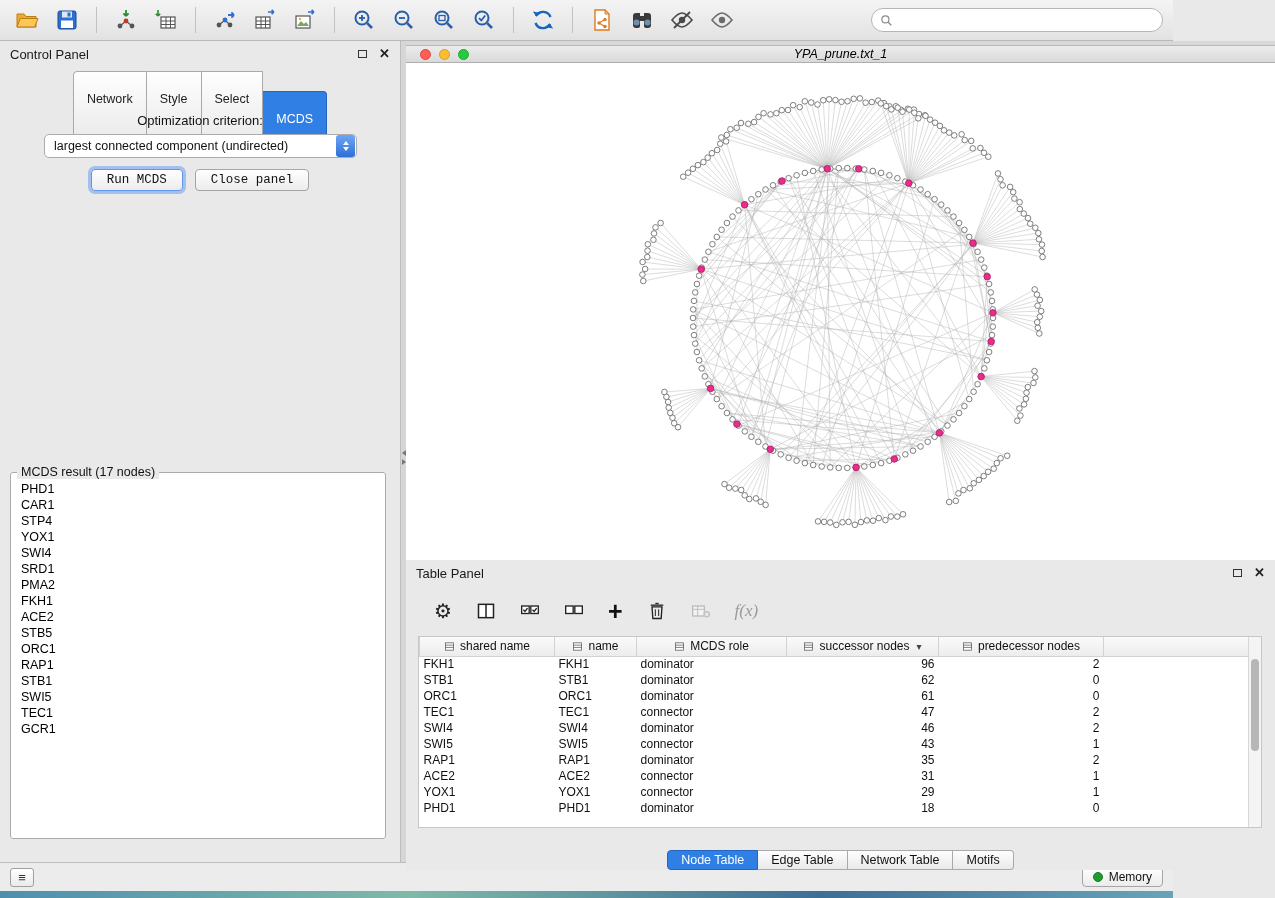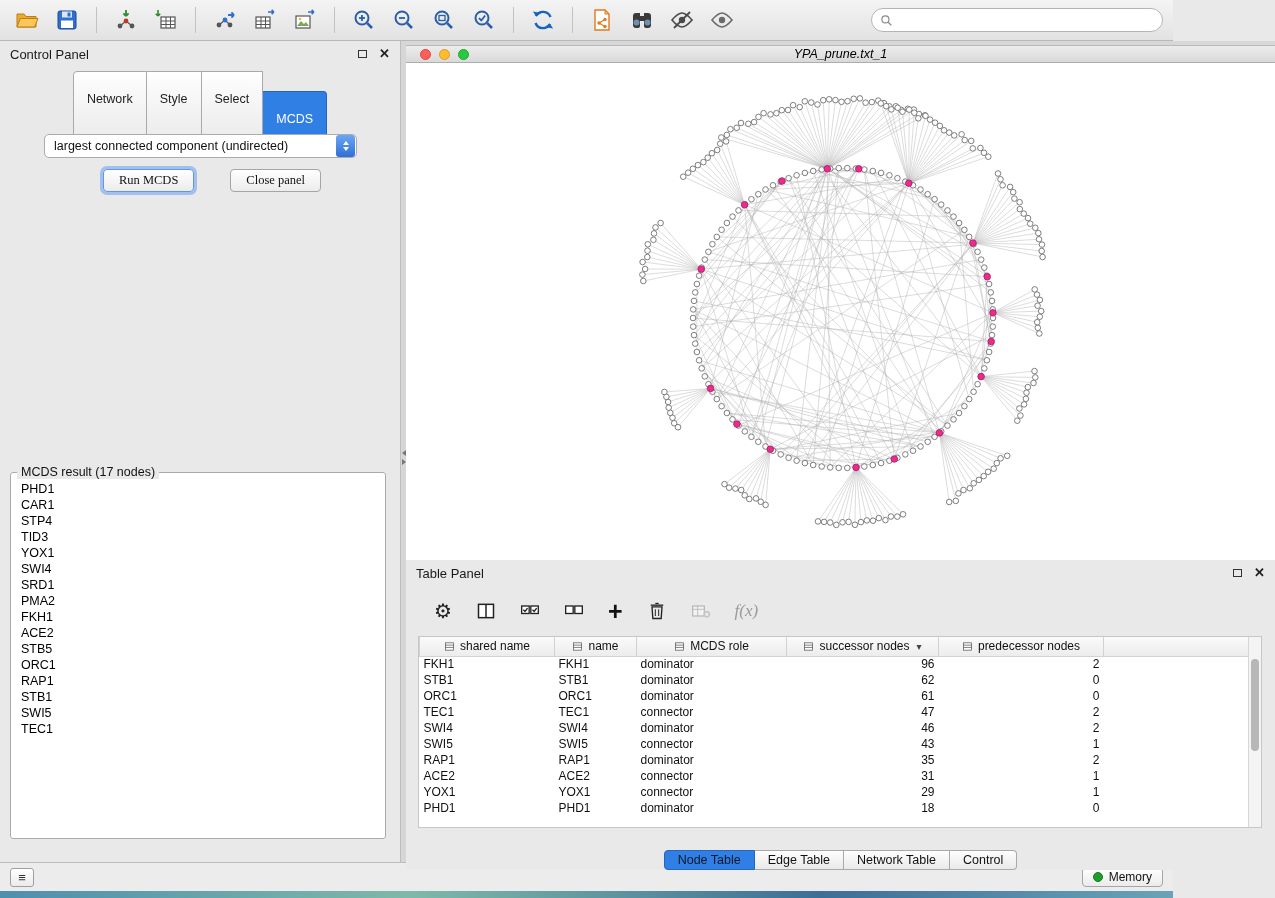--- a/index.html
+++ b/index.html
@@ -34,22 +34,22 @@
   .cp-tab.active { background:#2f7fe5; color:#fff; border-color:#2565bd; }
   .opt-label { position:absolute; top:72px; width:100%; text-align:center; font-size:13px; }
   .dropdown { position:absolute; top:93px; left:44px; width:313px; height:24px; background:#fff; border:1px solid #ababab;
               border-radius:5px; display:flex; align-items:center; }
   .dropdown .dd-text { flex:1; padding-left:9px; font-size:12.5px; white-space:nowrap; overflow:hidden; }
   .dd-stepper { width:19px; height:22px; margin-right:1px; border-radius:3px; background:linear-gradient(#6ca6f5,#2f6fd6);
                 display:flex; flex-direction:column; align-items:center; justify-content:center; gap:2px; }
   .dd-up { width:0; height:0; border-left:3.5px solid transparent; border-right:3.5px solid transparent; border-bottom:4px solid #fff; }
   .dd-down { width:0; height:0; border-left:3.5px solid transparent; border-right:3.5px solid transparent; border-top:4px solid #fff; }
   .btn-row { position:absolute; top:128px; left:0; width:100%; display:flex; justify-content:center; gap:12px; }
-  .pbtn { font-family:Liberation Serif, serif; font-size:12.5px; padding:3px 15px; background:linear-gradient(#ffffff,#ececec);
-          border:1px solid #a5a5a5; border-radius:4px; color:#111;margin-left:24px; }
+  .pbtn { font-family:Liberation Mono, monospace; font-size:12.5px; padding:3px 15px; background:linear-gradient(#ffffff,#ececec);
+          border:1px solid #a5a5a5; border-radius:4px; color:#111; }
   .pbtn.focused { box-shadow:0 0 0 3px rgba(95,150,240,0.5); border-color:#5f96f0; }
   .result-box { position:absolute; top:424px; left:10px; width:376px; height:374px; border:1px solid #aaa;
                 border-radius:3px; background:#fff; }
   .result-box legend { font-size:12.5px; padding:0 4px; margin-left:6px; background:#e9e9e9; color:#111; }
   .result-list { height:calc(100% - 6px); overflow:hidden; padding:2px 0 0 10px; }
   .mcds-item { font-size:12.5px; line-height:16px; color:#000; }
 
   
   .v-splitter { width:5px; flex:0 0 5px; background:#d6d6d6; position:relative; }
   .v-splitter .vs-handle { position:absolute; top:405px; left:0; width:5px; height:22px; display:flex; flex-direction:column; gap:3px; align-items:center; justify-content:center; }
@@ -91,21 +91,21 @@
   td.cell-left3 { padding-left:10px; }
   td.cell-num1 { text-align:right; padding-right:20px; }
   td.cell-num2 { text-align:right; padding-right:16px; }
   .th-dd { color:#444; font-size:10px; margin-left:2px; }
   .tp-scrollbar { position:absolute; top:0; right:0; width:13px; height:100%; background:#f4f4f4; border-left:1px solid #d7d7d7; }
   .tp-thumb { position:absolute; top:22px; left:2px; width:8px; height:92px; background:#b7b7b7; border-radius:4px; }
   .tp-tabs { display:flex; justify-content:center; margin-top:6px; }
   .tp-tab { padding:2px 13px; font-size:12.5px; background:linear-gradient(#fefefe,#e9e9e9); border:1px solid #a9a9a9; border-left:none; color:#111; }
   .tp-tab:first-child { border-left:1px solid #a9a9a9; border-radius:4px 0 0 4px; }
   .tp-tab:last-child { border-radius:0 4px 4px 0; }
-  .tp-tab.active { background:#2f7fe5; color:#0f172a; border-color:#2565bd; }
+  .tp-tab.active { background:#2f7fe5; color:#ffffff; border-color:#2565bd; }
 
   
   .statusbar { height:29px; flex:0 0 29px; background:#ececec; border-top:1px solid #bdbdbd;
                display:flex; align-items:center; padding:0 10px; }
   .menu-btn { width:24px; height:19px; border:1px solid #9f9f9f; border-radius:3px; background:linear-gradient(#fff,#ebebeb);
               font-size:13px; line-height:15px; color:#333; text-align:center; }
   .memory-btn { margin-left:auto; height:20px; border:1px solid #a5a5a5; border-radius:4px; background:linear-gradient(#fff,#ebebeb);
                 display:flex; align-items:center; gap:6px; padding:0 10px; font-size:12px; color:#111; }
   .mem-dot { width:10px; height:10px; border-radius:50%; background:#1f9d2c; border:1px solid #157a20; }
 
@@ -272,50 +272,51 @@
           <span class="float-sq"></span>
           <span class="close-x">✕</span>
         </span>
       </div>
       <div class="cp-tabbar">
           <div class="cp-tab">Network</div>
           <div class="cp-tab">Style</div>
           <div class="cp-tab">Select</div>
           <div class="cp-tab active">MCDS</div>
         </div>
+      <div class="opt-label">Optimization criterion:</div>
       <div class="dropdown">
         <span class="dd-text">largest connected component (undirected)</span>
         <span class="dd-stepper">
             <span class="dd-up"></span>
             <span class="dd-down"></span>
           </span>
       </div>
       <div class="btn-row">
         <button class="pbtn focused">Run MCDS</button>
         <button class="pbtn">Close panel</button>
       </div>
       <fieldset class="result-box">
         <legend>MCDS result (17 nodes)</legend>
         <div class="result-list">
             <div class="mcds-item">PHD1</div>
             <div class="mcds-item">CAR1</div>
             <div class="mcds-item">STP4</div>
-            <div class="mcds-item">TID3</div>
             <div class="mcds-item">YOX1</div>
             <div class="mcds-item">SWI4</div>
             <div class="mcds-item">SRD1</div>
             <div class="mcds-item">PMA2</div>
             <div class="mcds-item">FKH1</div>
             <div class="mcds-item">ACE2</div>
             <div class="mcds-item">STB5</div>
             <div class="mcds-item">ORC1</div>
             <div class="mcds-item">RAP1</div>
             <div class="mcds-item">STB1</div>
             <div class="mcds-item">SWI5</div>
             <div class="mcds-item">TEC1</div>
+            <div class="mcds-item">GCR1</div>
           </div>
       </fieldset>
     </div>
 
     <div class="v-splitter">
       <div class="vs-handle">
           <span class="vs-tri-l"></span>
           <span class="vs-tri-r"></span>
         </div>
     </div>
@@ -828,21 +829,21 @@
               </tbody>
           </table>
           <div class="tp-scrollbar">
             <div class="tp-thumb"></div>
           </div>
         </div>
         <div class="tp-tabs">
             <div class="tp-tab active">Node Table</div>
             <div class="tp-tab">Edge Table</div>
             <div class="tp-tab">Network Table</div>
-            <div class="tp-tab">Control</div>
+            <div class="tp-tab">Motifs</div>
           </div>
       </div>
     </div>
   </div>
 
   <div class="statusbar">
     <button class="menu-btn">≡</button>
     <button class="memory-btn">
       <span class="mem-dot"></span>
       <span>Memory</span>

